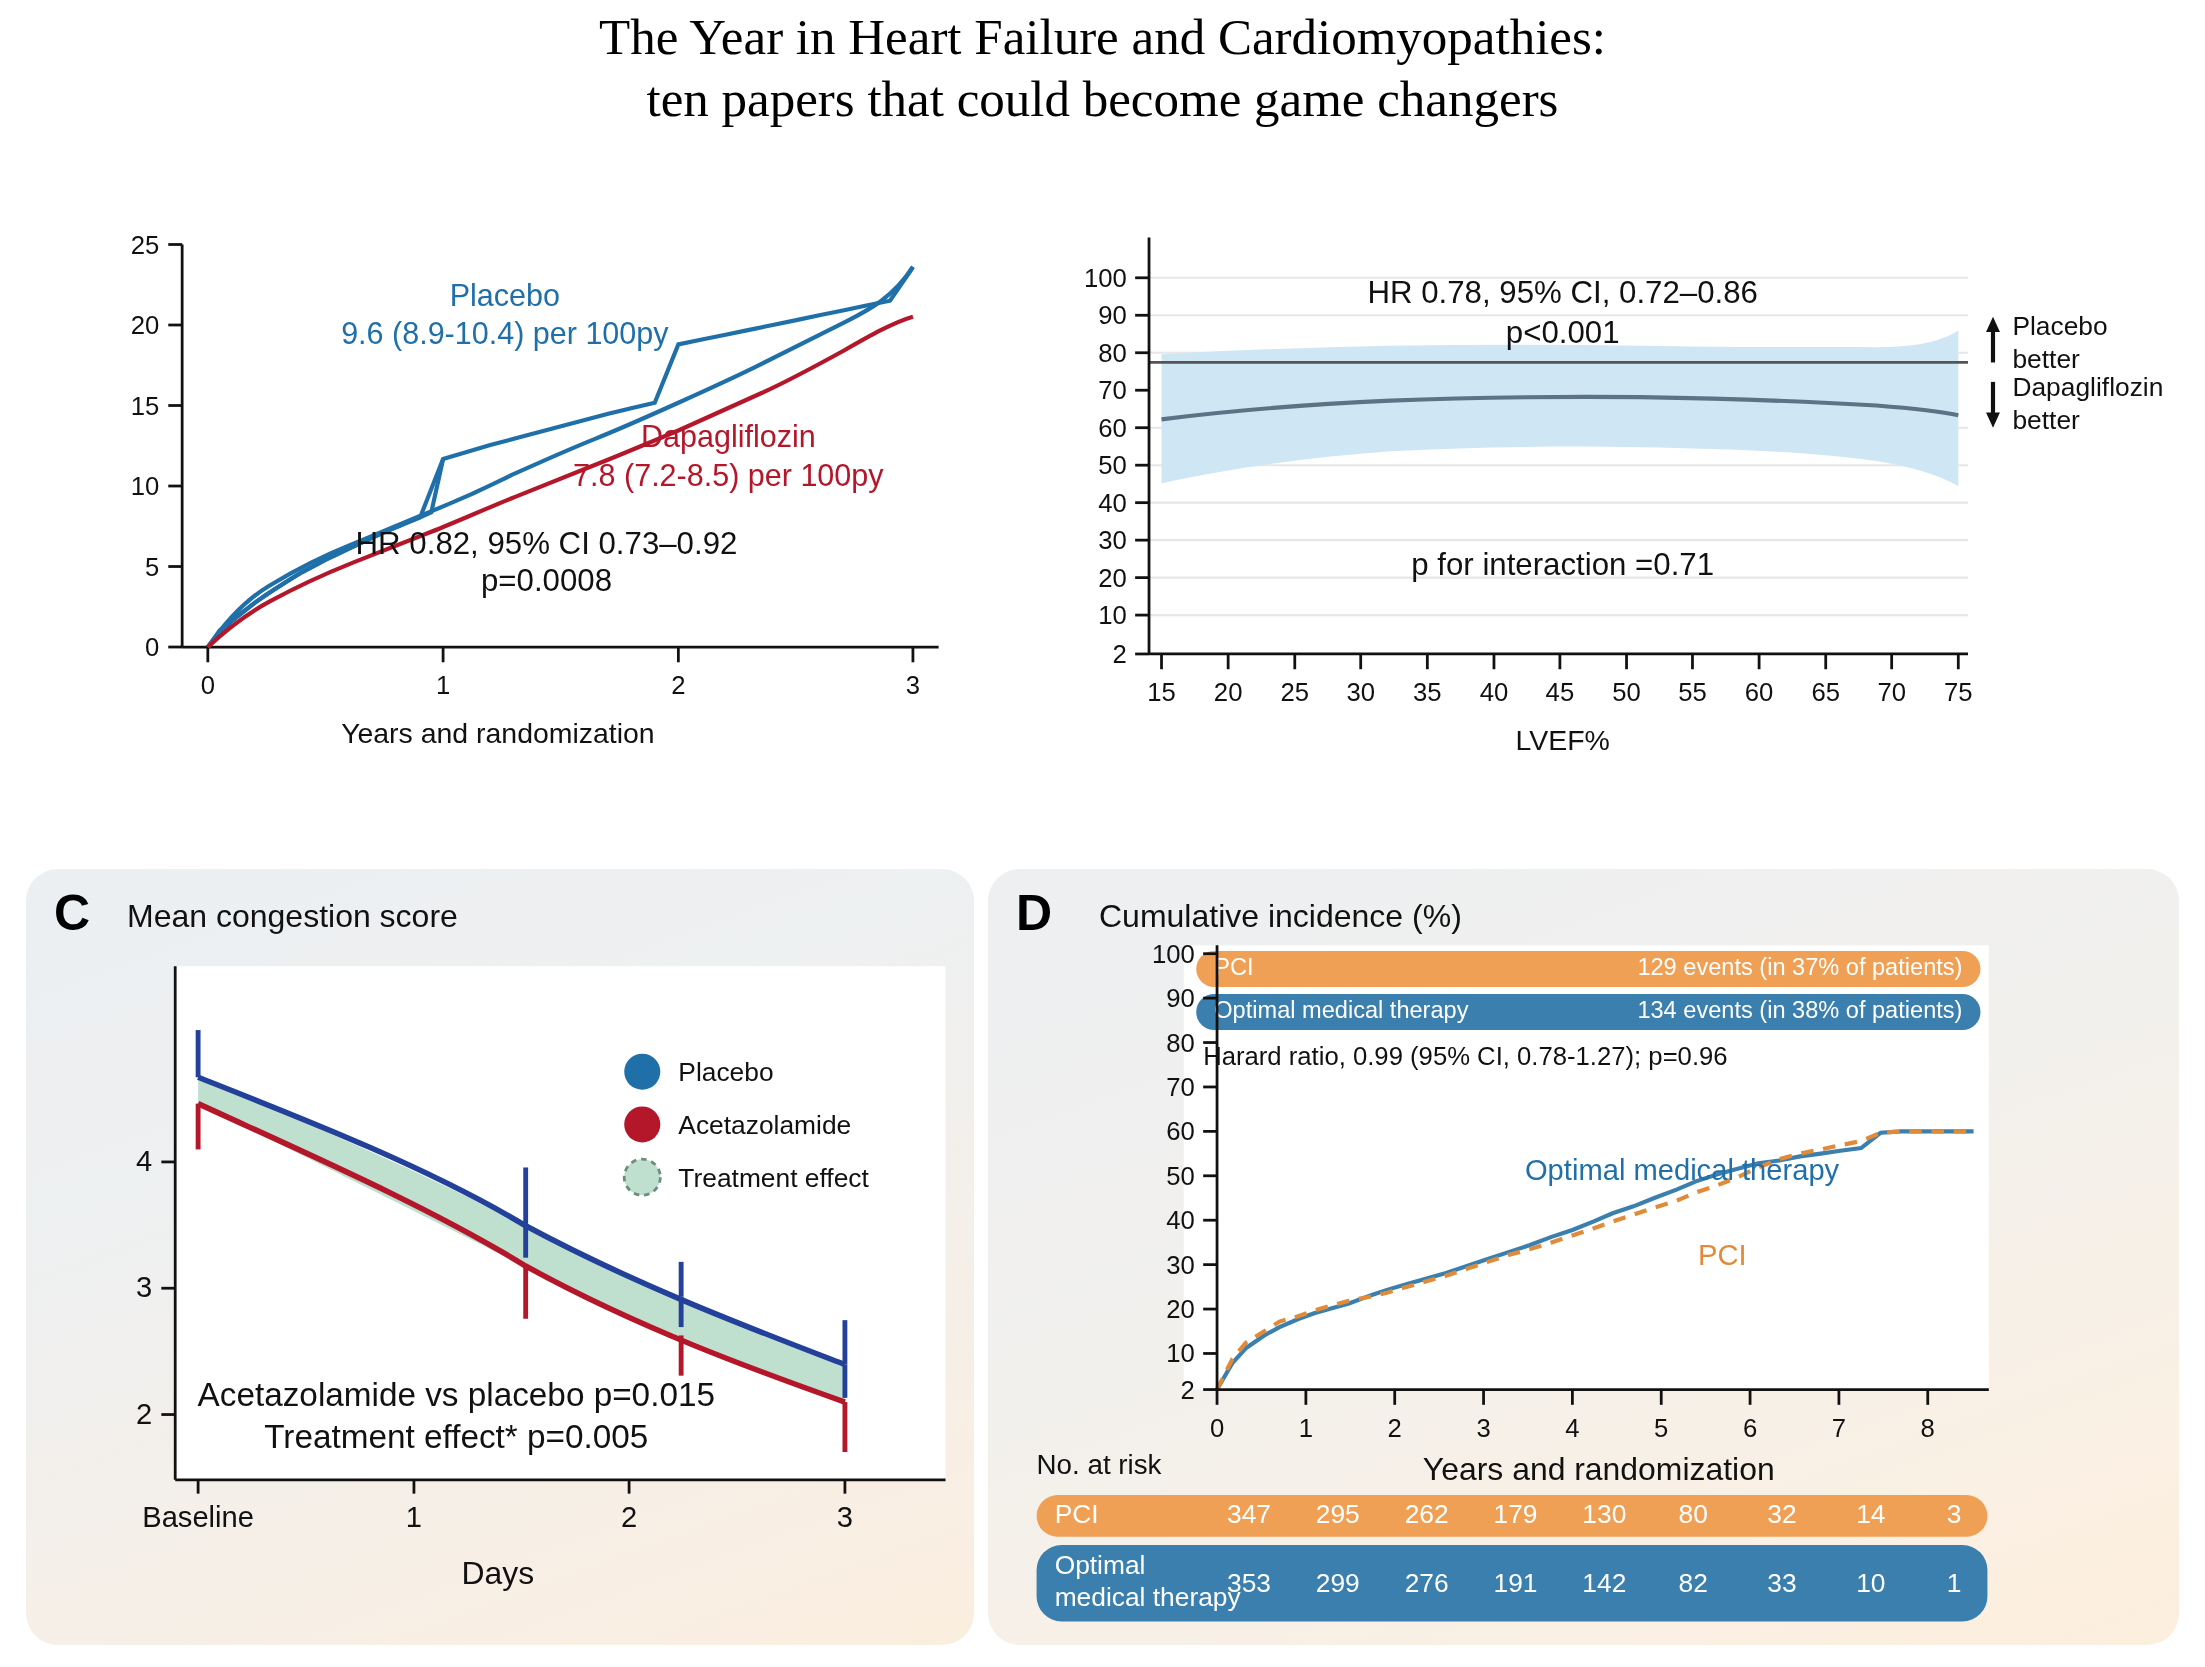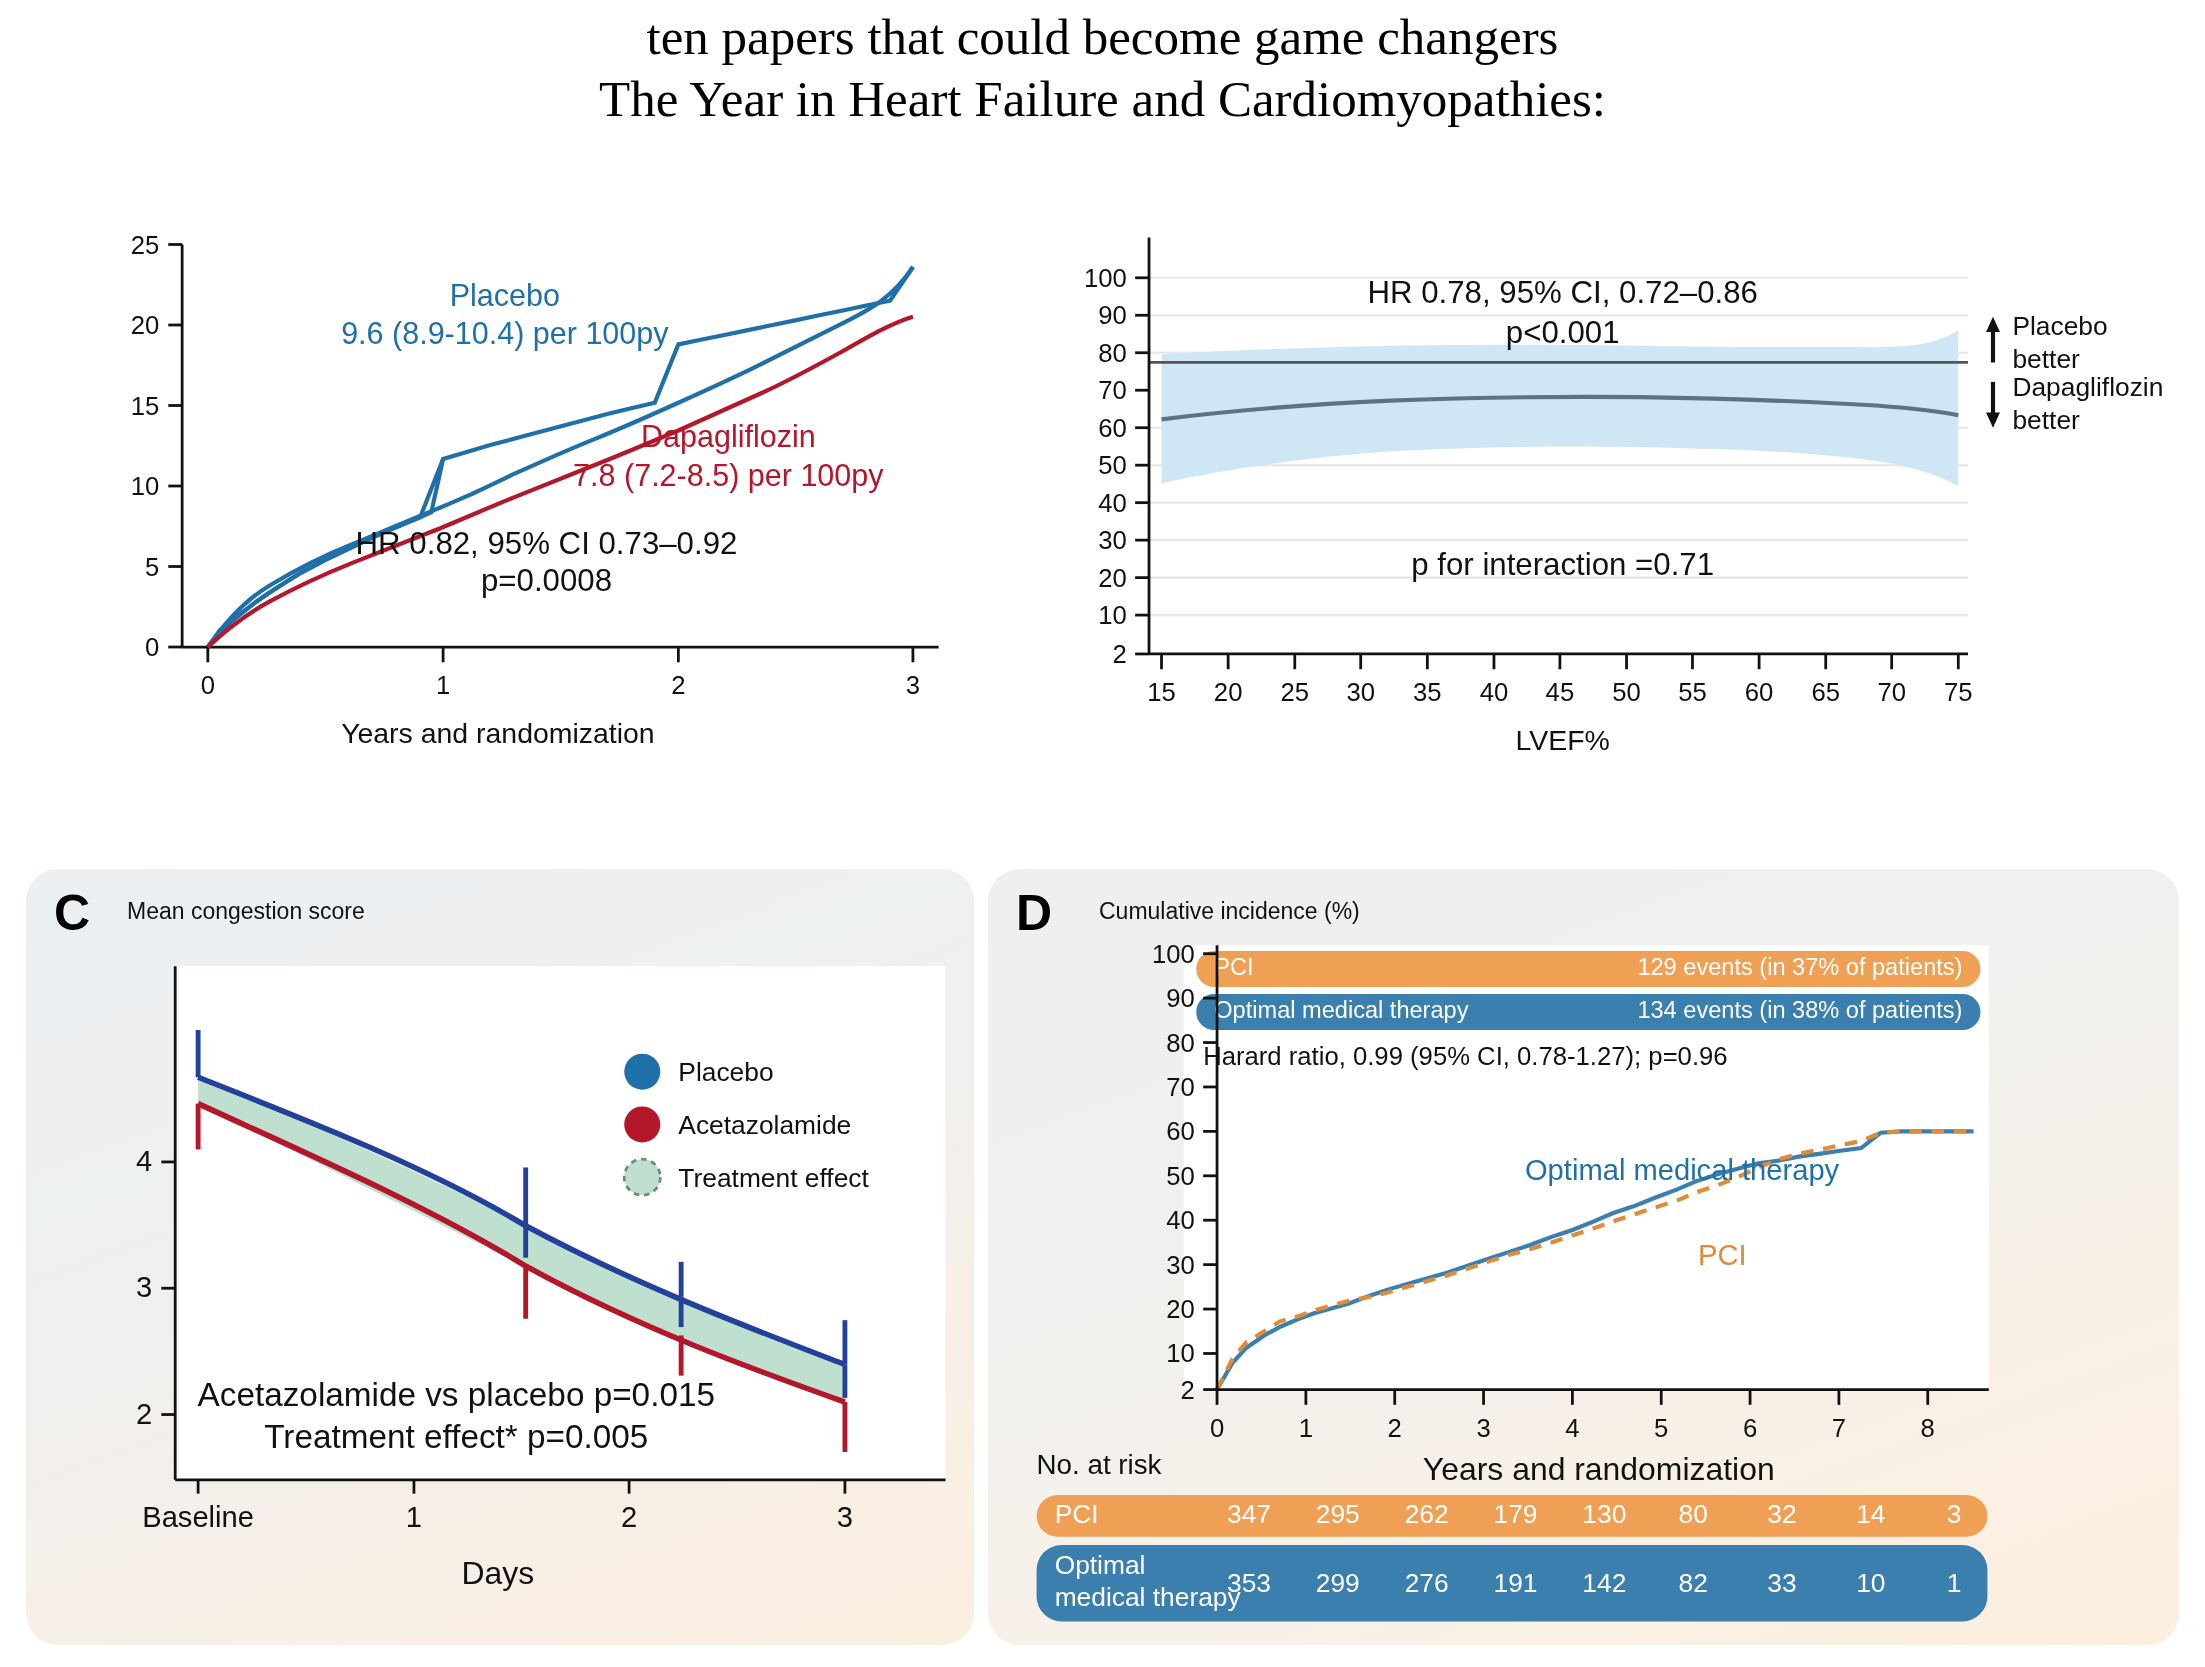--- a/index.html
+++ b/index.html
@@ -20,42 +20,42 @@
   .panel-c{left:26px;top:869px;width:948px;height:776px;
     background:linear-gradient(160deg,#eceff1 0%,#eef0f1 35%,#f7efe6 75%,#fbeedf 100%);}
   .panel-d{left:988px;top:869px;width:1191px;height:776px;
     background:linear-gradient(160deg,#edeff1 0%,#f1f0ee 40%,#faf0e4 80%,#fdeedd 100%);}
 
   .panel-letter{
     position:absolute;font-family:"Liberation Sans",sans-serif;font-weight:bold;
     font-size:50px;color:#000;
   }
   .panel-cap{
-    position:absolute;font-size:23px;color:#111;
+    position:absolute;font-size:32px;color:#111;
   }
 
   .plot{position:absolute;background:#ffffff;}
 
   svg{display:block;}
   .axis-lbl{font-family:"Liberation Sans",sans-serif;font-size:37px;fill:#111;}
   .axis-title{font-family:"Liberation Sans",sans-serif;font-size:41px;fill:#111;}
   .ann{font-family:"Liberation Sans",sans-serif;font-size:41px;fill:#111;}
 
   .legend-txt{font-size:38px;fill:#111;}
 
   .barlbl{font-family:"Liberation Sans",sans-serif;font-size:34px;fill:#fff;}
 </style>
 </head>
 <body>
 
 <div class="page">
 
   <div class="title">
+    <div>The Year in Heart Failure and Cardiomyopathies:</div>
     <div>ten papers that could become game changers</div>
-    <div>The Year in Heart Failure and Cardiomyopathies:</div>
   </div>
 
   <div class="panel panel-a">
     <div class="panel-letter" style="left:28px;top:15.3px;">A</div>
     <div class="panel-cap" style="left:101px;top:29px;">Cumulative incidence (%)</div>
 
     <svg class="plot" style="left:0;top:0;" width="948" height="675" viewBox="0 0 1366 972">
 
       <rect x="225" y="120" width="1090" height="580" fill="#ffffff"></rect>
 

